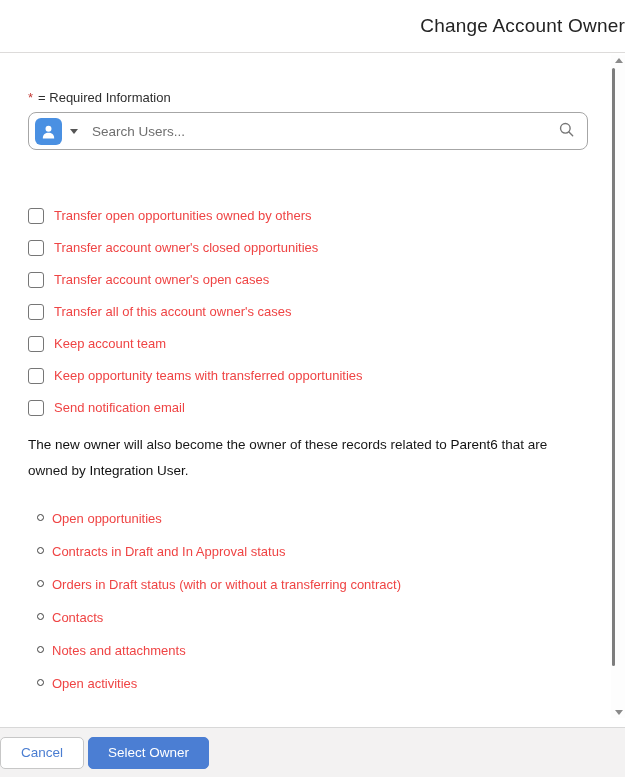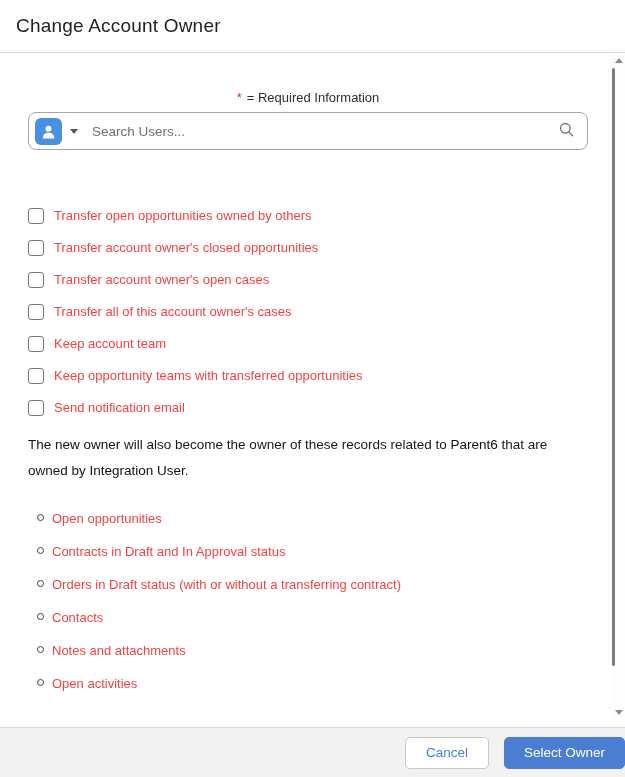--- a/index.html
+++ b/index.html
@@ -1,26 +1,26 @@
 <!DOCTYPE html>
 <html><head>
 <meta charset="utf-8">
 <style>
   * { margin:0; padding:0; box-sizing:border-box; }
   html,body { width:625px; height:777px; background:#fff; font-family:"Liberation Sans", sans-serif; }
   .modal { width:625px; height:777px; display:flex; flex-direction:column; background:#fff; overflow:hidden; }
 
   
-  .modal-header { height:53px; flex:0 0 53px; border-bottom:1px solid #dddbda; display:flex; align-items:center; justify-content:flex-start;padding-left:16px; }
+  .modal-header { height:53px; flex:0 0 53px; border-bottom:1px solid #dddbda; display:flex; align-items:center; justify-content:flex-end; }
   .modal-title { font-size:19px; font-weight:400; color:#232323; letter-spacing:.2px; }
 
   
   .modal-body { position:relative; flex:1 1 auto; padding:0 37px 0 28px; overflow:hidden; }
 
-  .required-note { margin-top:37px; text-align:center; font-size:13px; color:#2e2e2e; }
+  .required-note { margin-top:37px; text-align:left; font-size:13px; color:#2e2e2e; }
   .req-star { color:#c23934; font-size:13px; margin-right:5px; }
 
   .field-label-row { margin-top:7px; font-size:13px; color:#3e3e3c; }
   .field-label-row .req-star { margin-right:2px; }
 
   .combobox { margin-top:7px; height:38px; width:100%; border:1px solid #a6a6a6; border-radius:8px; display:flex; align-items:center; background:#fff; padding:0 12px 0 6px; }
   .avatar { width:27px; height:27px; border-radius:6px; background:#4a90e2; display:flex; align-items:center; justify-content:center; flex:0 0 27px; }
   .avatar svg { display:block; }
   .caret-down { width:0; height:0; border-left:4.5px solid transparent; border-right:4.5px solid transparent; border-top:5.5px solid #555; margin-left:8px; flex:0 0 auto; }
   .search-input { flex:1 1 auto; border:none; outline:none; font-size:13.5px; color:#14532d; margin-left:14px; font-family:"Liberation Sans", sans-serif; background:transparent; }
@@ -39,21 +39,21 @@
   .related-list li { position:relative; padding-left:24px; font-size:13px; color:#ef4444; line-height:15px; margin-bottom:18px; }
   .related-list li::before { content:""; position:absolute; left:9px; top:3px; width:5px; height:5px; border:1.5px solid #3f3f3f; border-radius:50%; background:transparent; }
 
   
   .scroll-track { position:absolute; top:2px; right:0; width:14px; height:663px; background:#fdfdfd; }
   .scroll-arrow-up { position:absolute; top:3px; left:4px; width:0; height:0; border-left:4px solid transparent; border-right:4px solid transparent; border-bottom:5px solid #8a8a8a; }
   .scroll-arrow-down { position:absolute; bottom:3px; left:4px; width:0; height:0; border-left:4px solid transparent; border-right:4px solid transparent; border-top:5px solid #8a8a8a; }
   .scroll-thumb { position:absolute; left:1px; top:13px; width:3px; height:598px; background:#7d7d7d; border-radius:2px; }
 
   
-  .modal-footer { flex:0 0 50px; height:50px; border-top:1px solid #d8d8d8; background:#f3f2f2; display:flex; align-items:center; justify-content:flex-end; padding-right:0; gap:15px; }
+  .modal-footer { flex:0 0 50px; height:50px; border-top:1px solid #d8d8d8; background:#f3f2f2; display:flex; align-items:center; justify-content:flex-start; padding-right:0; gap:4px; }
   .btn { height:32px; border-radius:5px; font-size:13.5px; font-family:"Liberation Sans", sans-serif; cursor:pointer; display:inline-flex; align-items:center; justify-content:center; }
   .btn-neutral { background:#fff; border:1px solid #c7c7c7; color:#4a7dd1; padding:0 20px; }
   .btn-brand { background:#4b7ed3; border:1px solid #4b7ed3; color:#fff; padding:0 19px; font-weight:400; }
 </style>
 </head>
 <body>
 
 <div class="modal">
 
   <div class="modal-header">

